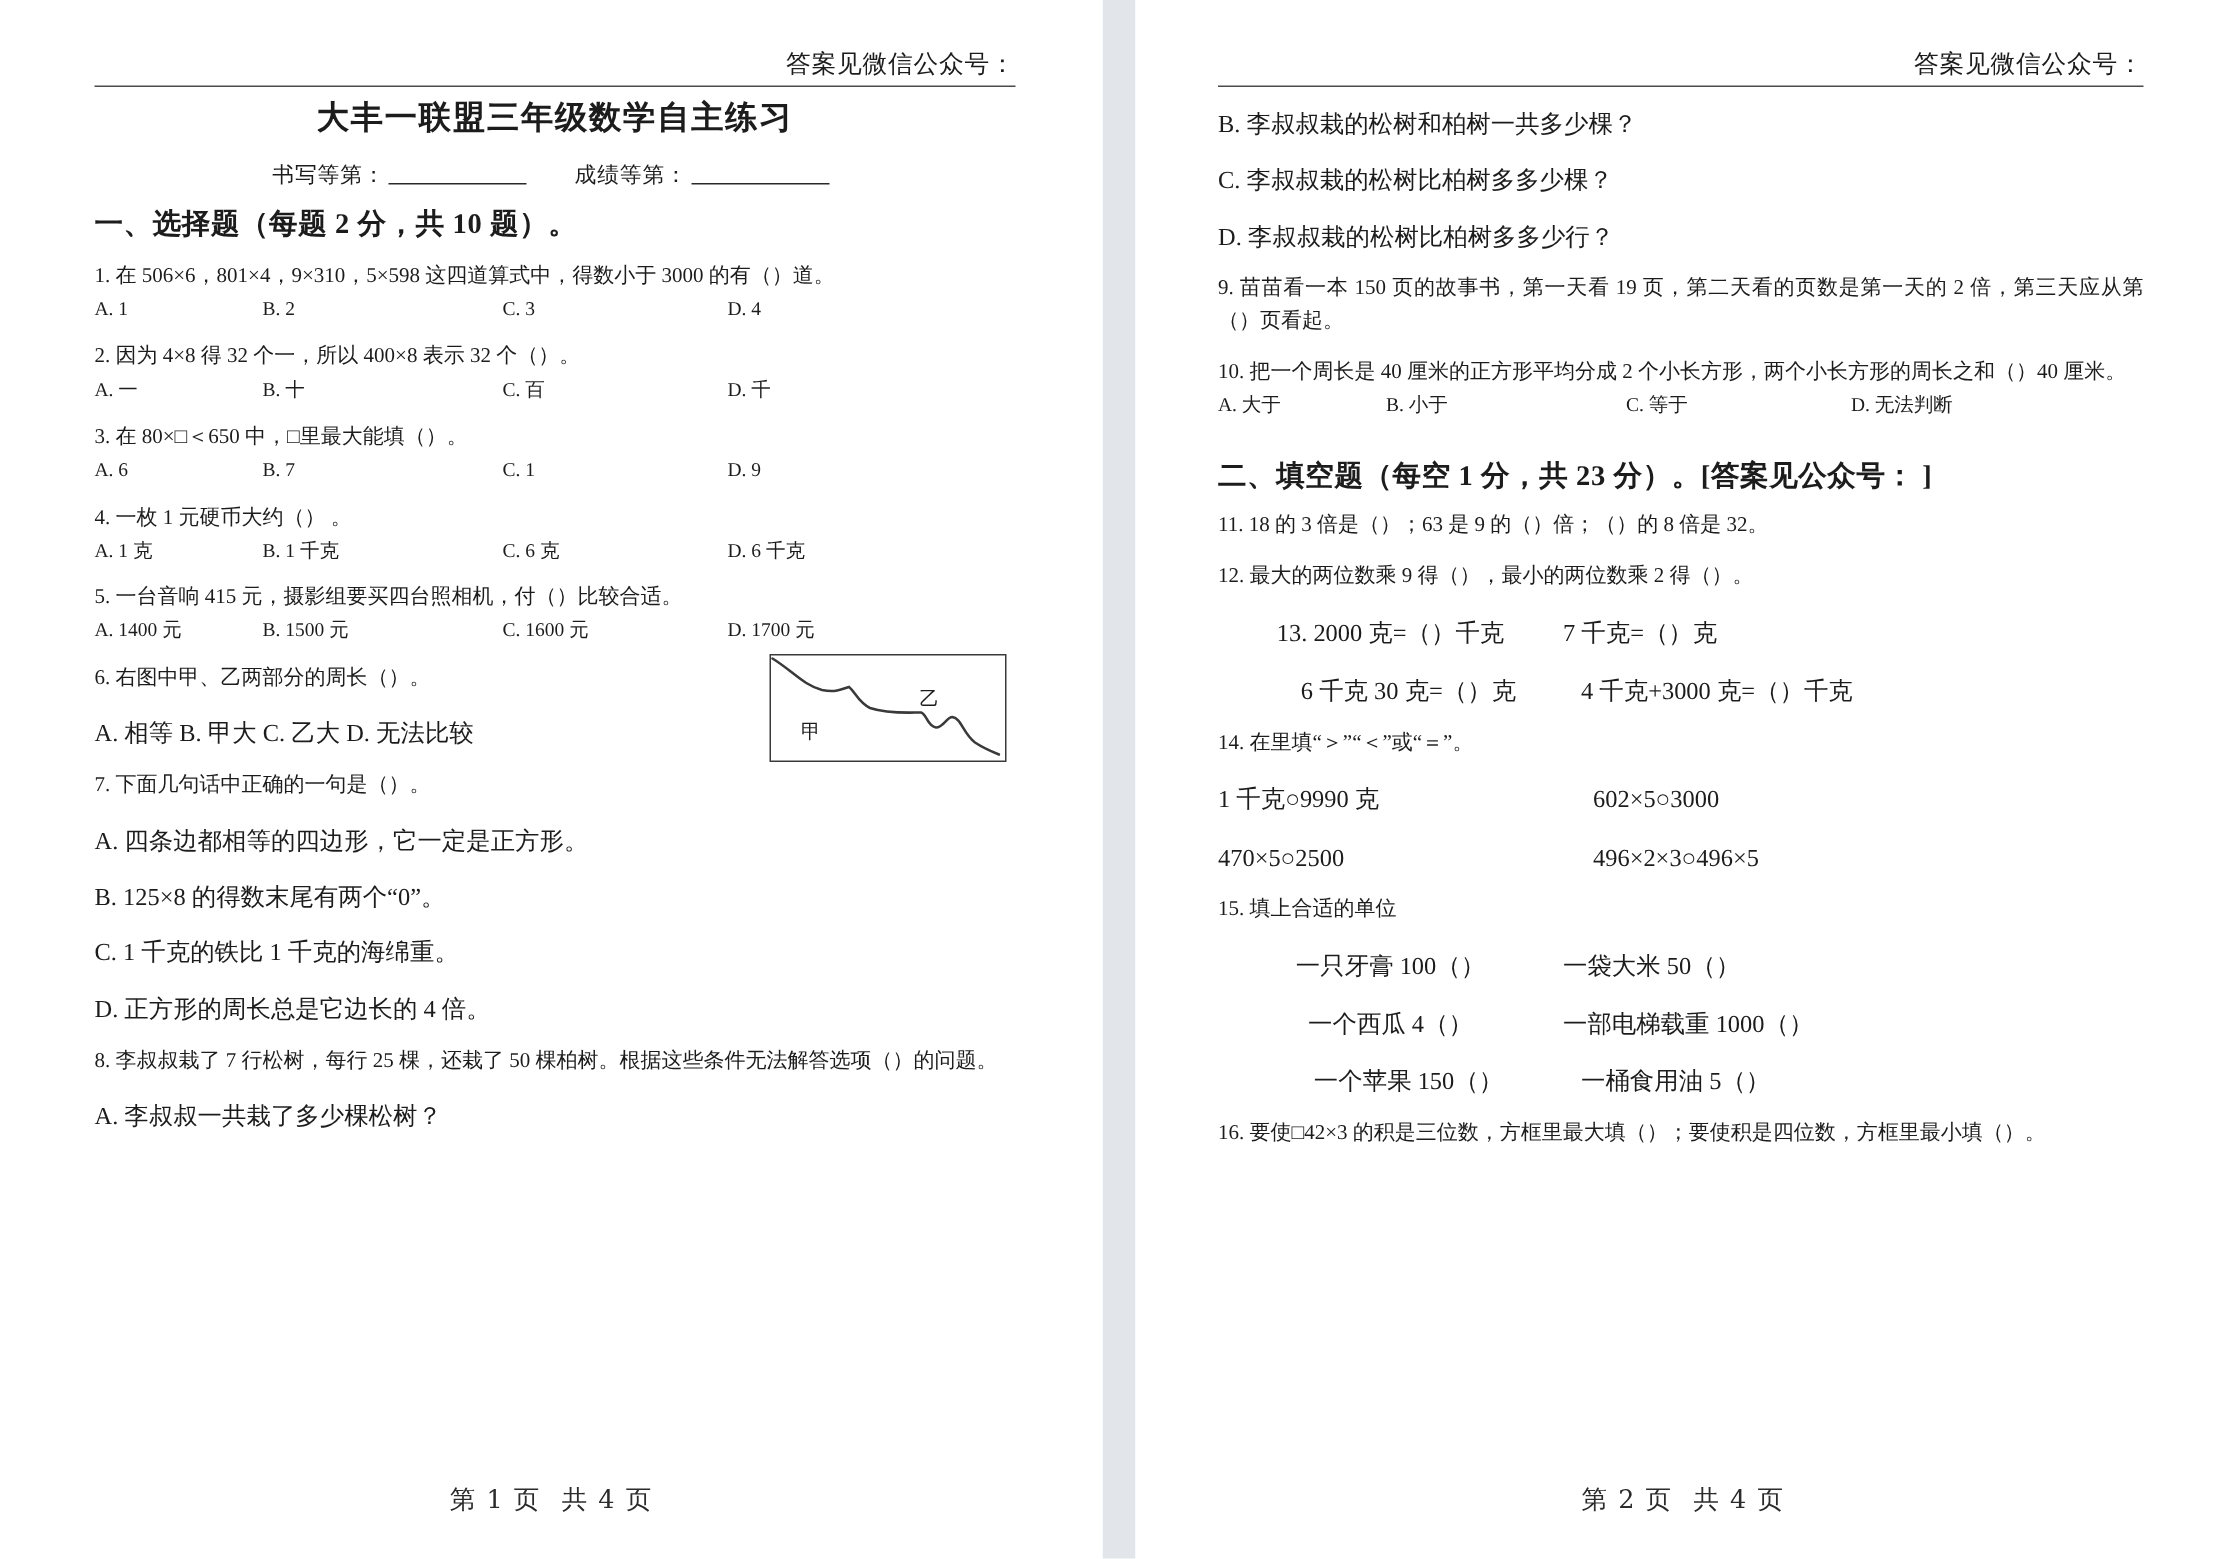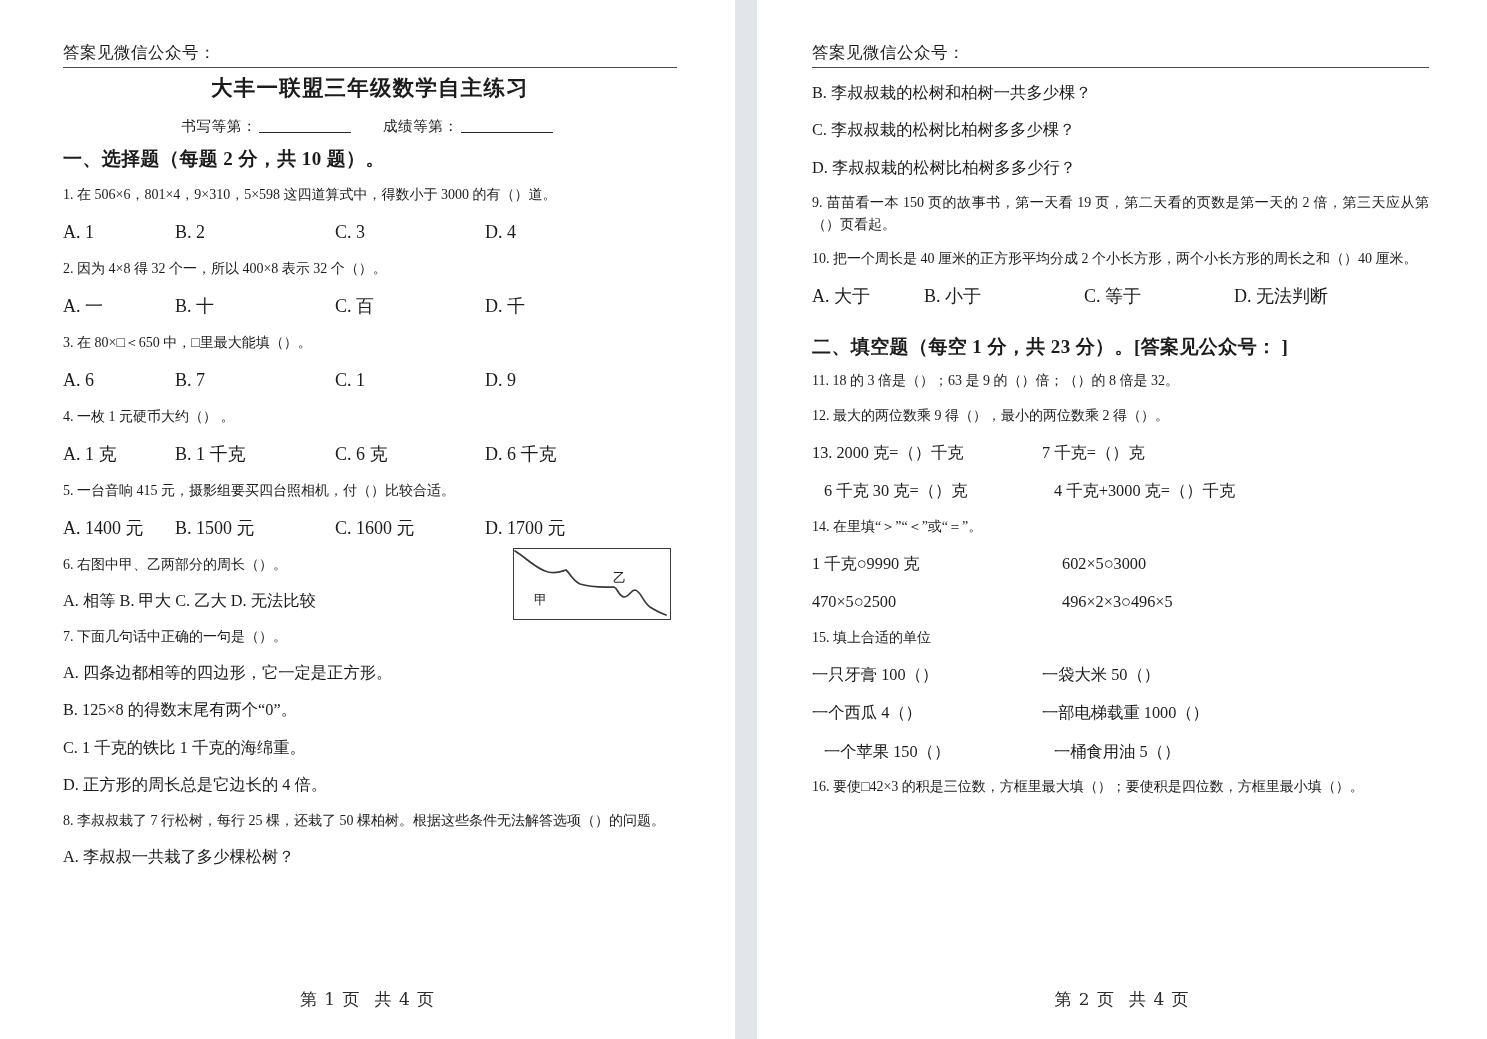--- a/index.html
+++ b/index.html
@@ -26,22 +26,22 @@
     background: #ffffff;
     height: 1039px;
     box-sizing: border-box;
   }
   .page-left  { width: 735px; padding: 0 58px 0 63px; }
   .gutter     { width: 22px; background: #e2e5ea; height: 1039px; flex: 0 0 22px; }
   .page-right { width: 730px; padding: 0 58px 0 55px; }
 
   
   .hdr {
-    padding-top: 43px;
-    text-align: left;
+    padding-top: 33px;
+    text-align: right;
   }
   .hdr-note {
     font-size: 16.5px;
     letter-spacing: .5px;
     line-height: 1.2;
     padding-bottom: 4px;
     color: #1c1c1c;
   }
   .hdr-rule {
     border-bottom: 1.4px solid #4a4a4a;
@@ -80,22 +80,21 @@
     margin-bottom: 2px;
   }
   .q {
     font-size: 14px;
     line-height: 1.58;
     margin-top: 12px;
     text-align: justify;
   }
   .q.tight { margin-top: 10px; }
   .opts {
-    font-size: 18px;
-    margin-top: 13px;
+    font-size: 13px;
     line-height: 1.5;
     display: flex;
   }
   .opts > span { display: inline-block; }
   .o1 { width: 112px; }
   .o2 { width: 160px; }
   .o3 { width: 150px; }
   .o4 { width: auto; }
 
   .opt-line {
@@ -125,21 +124,21 @@
   .lbl-jia { left: 20px; bottom: 10px; }
   .lbl-yi  { right: 44px; top: 20px; }
 
   
   .fill-row {
     font-size: 16.3px;
     margin-top: 14px;
     line-height: 1.5;
     display: flex;
   }
-  .fill-row .c1 { width: 230px; }
+  .fill-row .c1 { width: 230px; text-align: center; }
   .fill-row .c1w { width: 250px; }
   .fill-row .c2 { width: auto; }
   .indent { padding-left: 12px; }
 
   
   .footer {
     position: absolute;
     bottom: 28px;
     left: 0;
     width: 100%;

